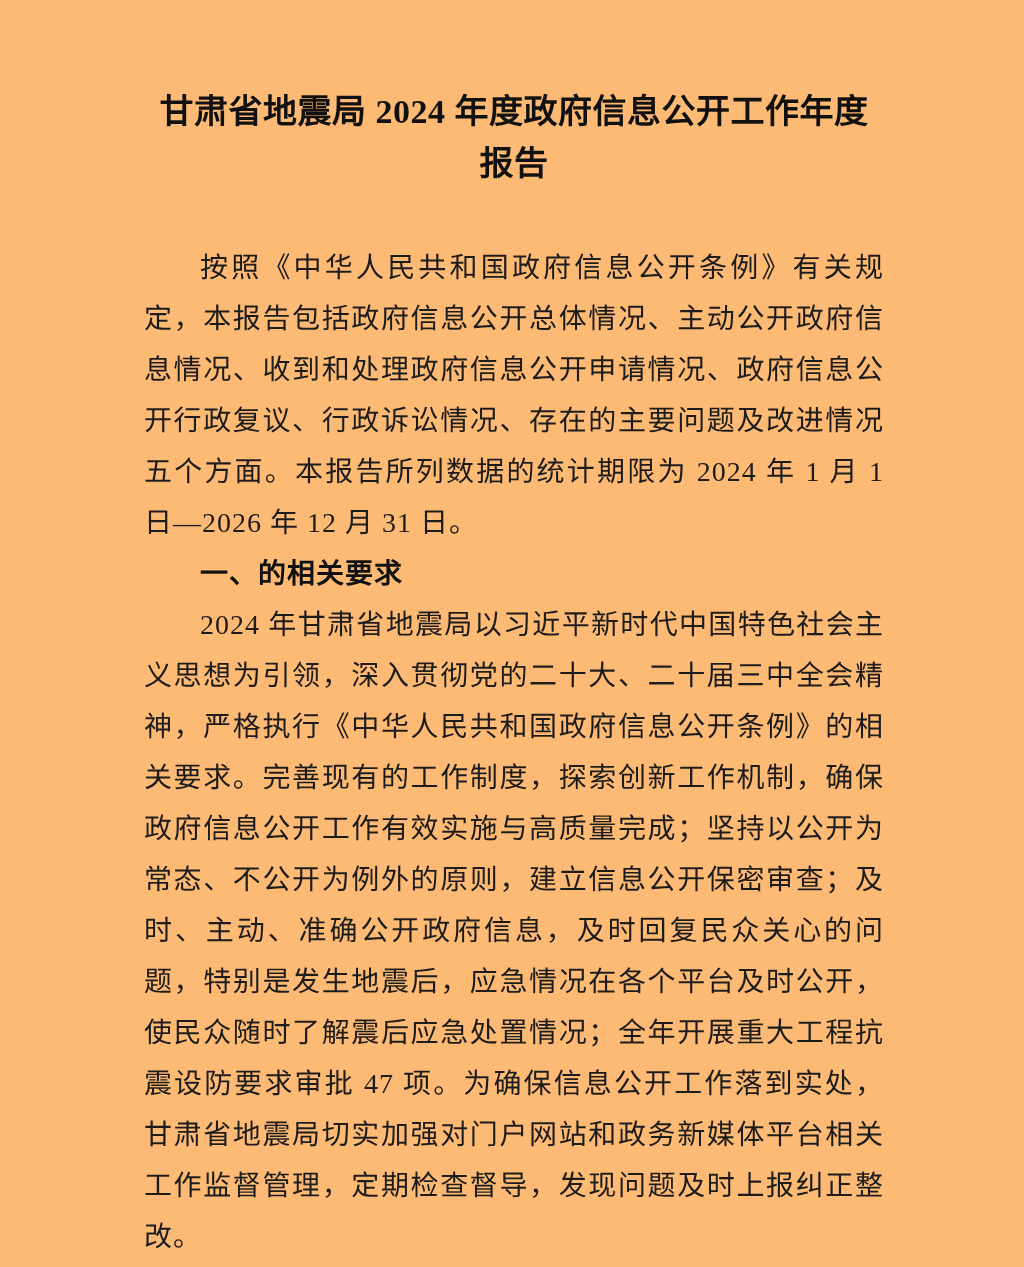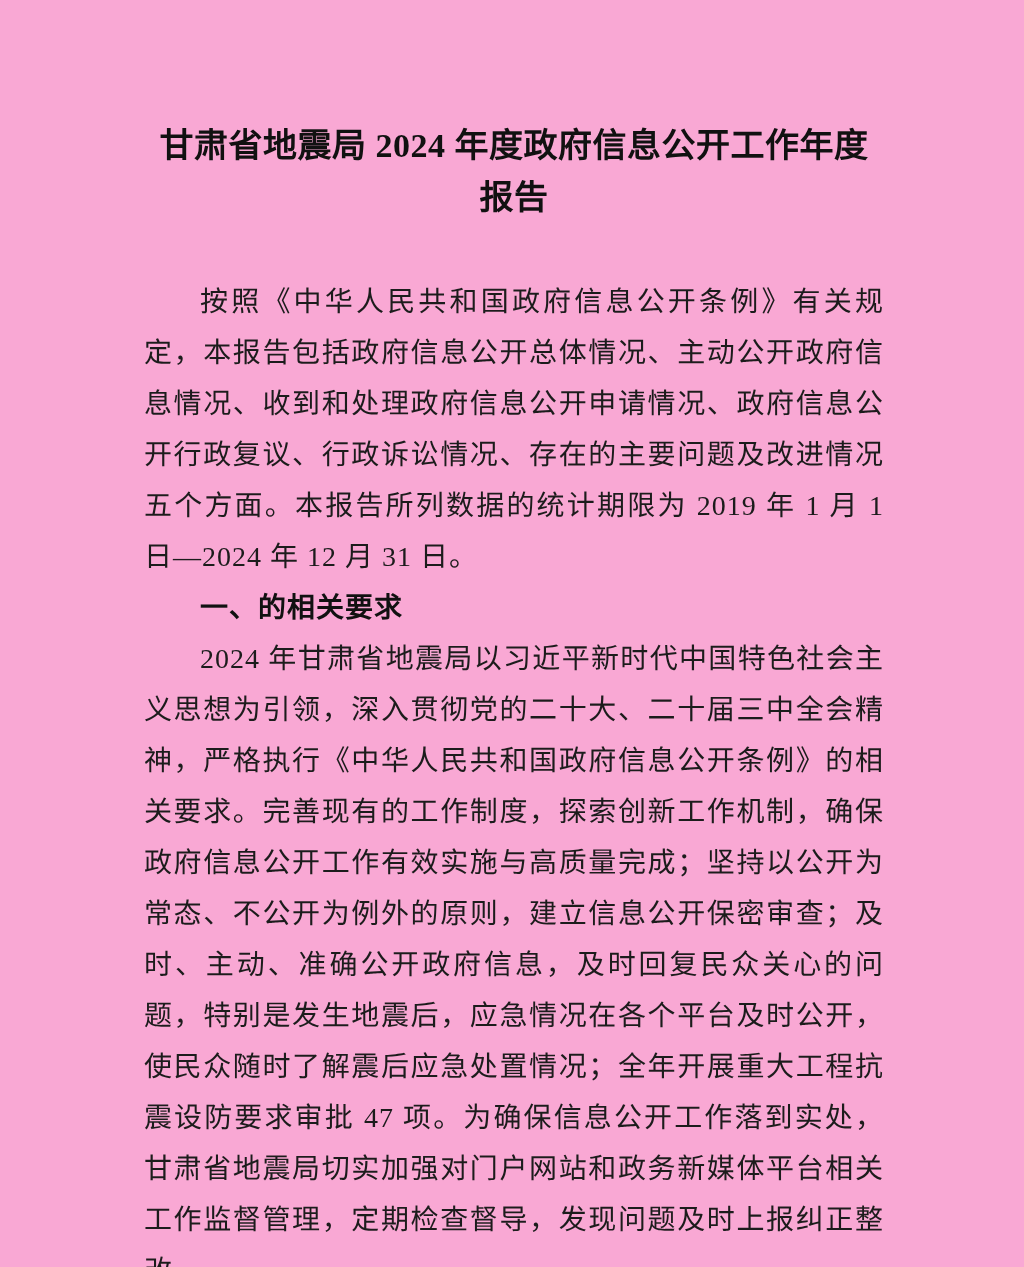--- a/index.html
+++ b/index.html
@@ -5,23 +5,23 @@
   html, body {
     margin: 0;
     padding: 0;
     background: #ffffff;
   }
   .page {
     position: relative;
     width: 1024px;
     height: 1267px;
     margin: 0 auto;
-    background: #f9a8d4;
+    background: #fdba74;
     box-sizing: border-box;
-    padding: 120px 140px 0 144px;
+    padding: 86px 140px 0 144px;
     overflow: hidden;
     color: #1a1a1a;
   }
   .doc-title {
     margin: 0 0 52px 0;
     font-family: "Liberation Serif", "DejaVu Serif", serif;
     font-weight: bold;
     font-size: 34px;
     line-height: 52px;
     text-align: center;
@@ -49,19 +49,19 @@
     letter-spacing: 1px;
     color: #111111;
   }
 </style>
 </head>
 <body>
 
 <div class="page">
   <h1 class="doc-title">甘肃省地震局 2024 年度政府信息公开工作年度报告</h1>
 
-  <p class="doc-paragraph">按照《中华人民共和国政府信息公开条例》有关规定，本报告包括政府信息公开总体情况、主动公开政府信息情况、收到和处理政府信息公开申请情况、政府信息公开行政复议、行政诉讼情况、存在的主要问题及改进情况五个方面。本报告所列数据的统计期限为 2019 年 1 月 1 日—2024 年 12 月 31 日。</p>
+  <p class="doc-paragraph">按照《中华人民共和国政府信息公开条例》有关规定，本报告包括政府信息公开总体情况、主动公开政府信息情况、收到和处理政府信息公开申请情况、政府信息公开行政复议、行政诉讼情况、存在的主要问题及改进情况五个方面。本报告所列数据的统计期限为 2024 年 1 月 1 日—2026 年 12 月 31 日。</p>
 
   <h2 class="doc-heading">一、的相关要求</h2>
 
   <p class="doc-paragraph">2024 年甘肃省地震局以习近平新时代中国特色社会主义思想为引领，深入贯彻党的二十大、二十届三中全会精神，严格执行《中华人民共和国政府信息公开条例》的相关要求。完善现有的工作制度，探索创新工作机制，确保政府信息公开工作有效实施与高质量完成；坚持以公开为常态、不公开为例外的原则，建立信息公开保密审查；及时、主动、准确公开政府信息，及时回复民众关心的问题，特别是发生地震后，应急情况在各个平台及时公开，使民众随时了解震后应急处置情况；全年开展重大工程抗震设防要求审批 47 项。为确保信息公开工作落到实处，甘肃省地震局切实加强对门户网站和政务新媒体平台相关工作监督管理，定期检查督导，发现问题及时上报纠正整改。</p>
 
 </div>
 
 </body></html>

